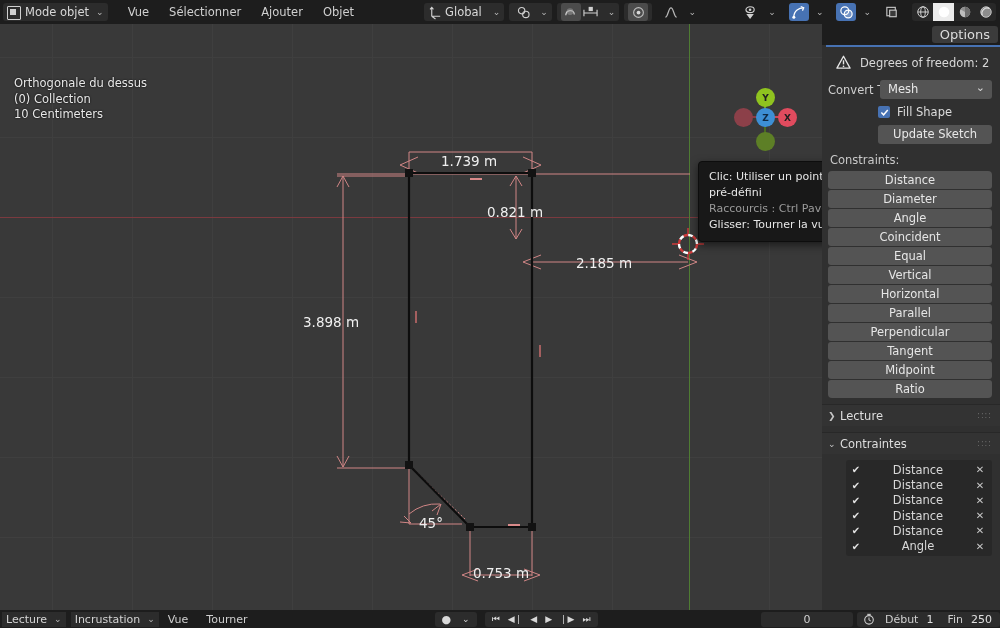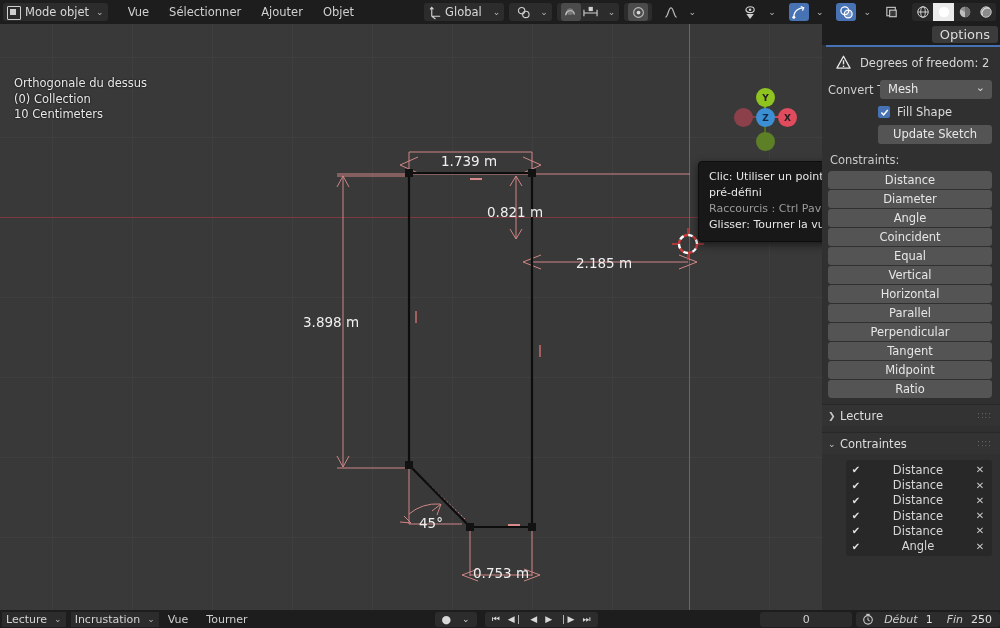--- a/index.html
+++ b/index.html
@@ -97,21 +97,21 @@
   
   #timeline { position:absolute; left:0; top:610px; width:1000px; height:18px; background:#1d1d1d; display:flex; align-items:center; }
   .tl-drop { display:flex; align-items:center; height:15px; background:#2c2c2c; border-radius:0; margin-left:2px; padding:0 4px; }
   .tl-drop .l { font-size:11px; color:#d4d4d4;}
   .tl-menu { font-size:11px; color:#cfcfcf; padding:0 9px; }
   .tl-rec { display:flex; align-items:center; height:15px; background:#2c2c2c; border-radius:3px; padding:0 3px;}
   .tl-nav { display:flex; align-items:center; height:15px; background:#2c2c2c; border-radius:3px; margin-left:8px; padding:0 3px;}
   .tl-nav span, .tl-rec span { padding:0 4px; font-size:9px; color:#d8d8d8; line-height:15px;}
   .tl-frame { width:92px; height:15px; background:#2c2c2c; border-radius:3px; font-size:11px; color:#d0d0d0; line-height:15px; text-align:center;}
   .tl-range { display:flex; align-items:center; height:15px; background:#2c2c2c; border-radius:3px; margin-left:4px;}
-  .tl-range .lab { font-size:11px; color:#cfcfcf; padding:0 6px; line-height:15px;font-style:italic;}
+  .tl-range .lab { font-size:11px; color:#cfcfcf; padding:0 6px; line-height:15px;}
   .tl-range .num { font-size:11px; color:#e0e0e0; padding:0 8px 0 2px; line-height:15px;}
   svg { display:block; }
 </style>
 </head>
 <body>
 
 <div id="topbar">
   <div class="tb-mode">
     <span class="ico"></span>
     <span class="lbl">Mode objet</span>

